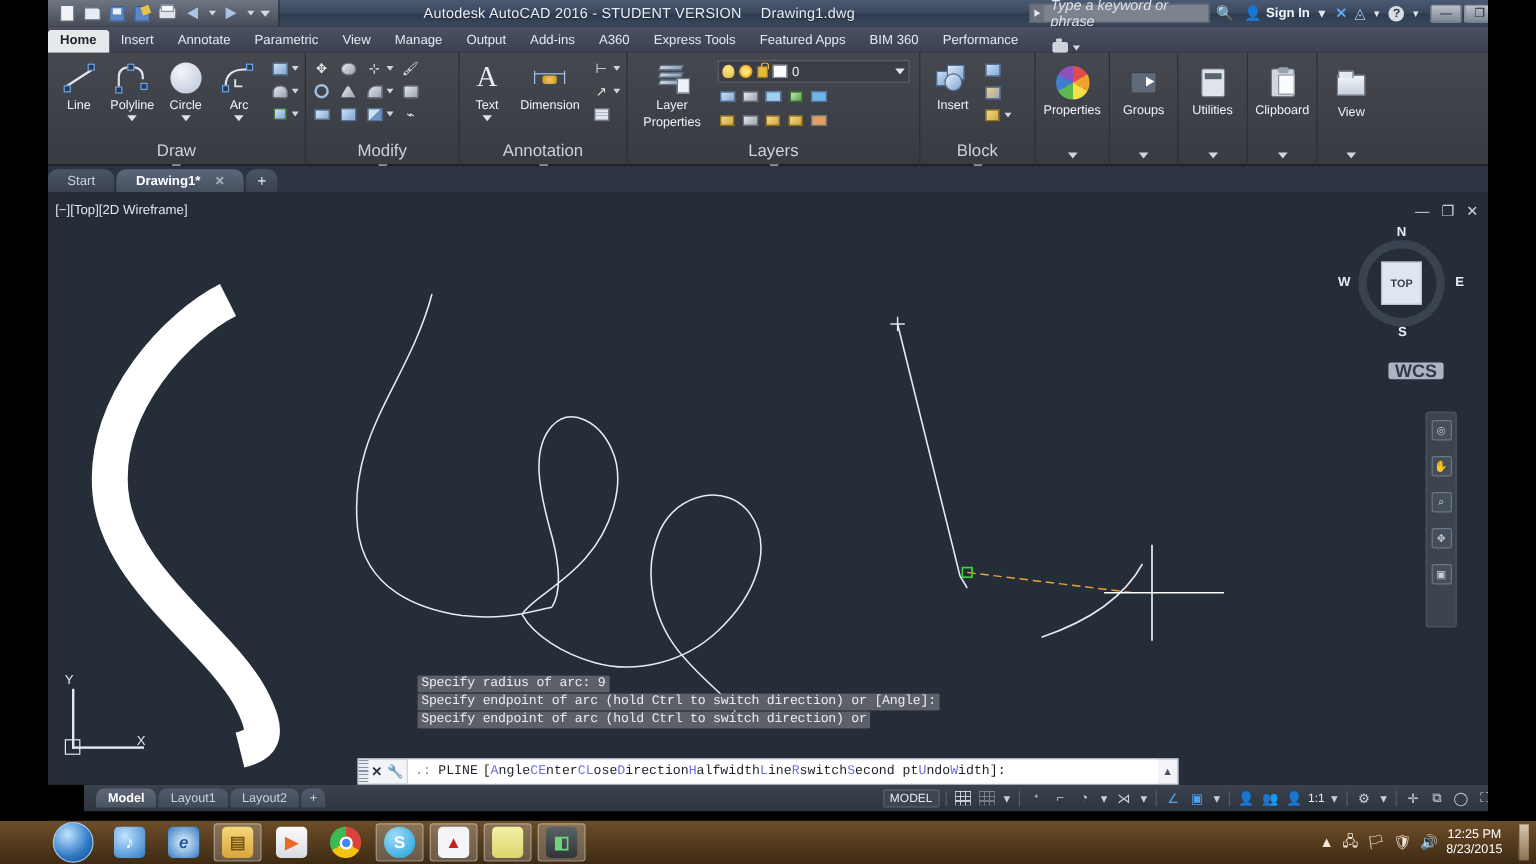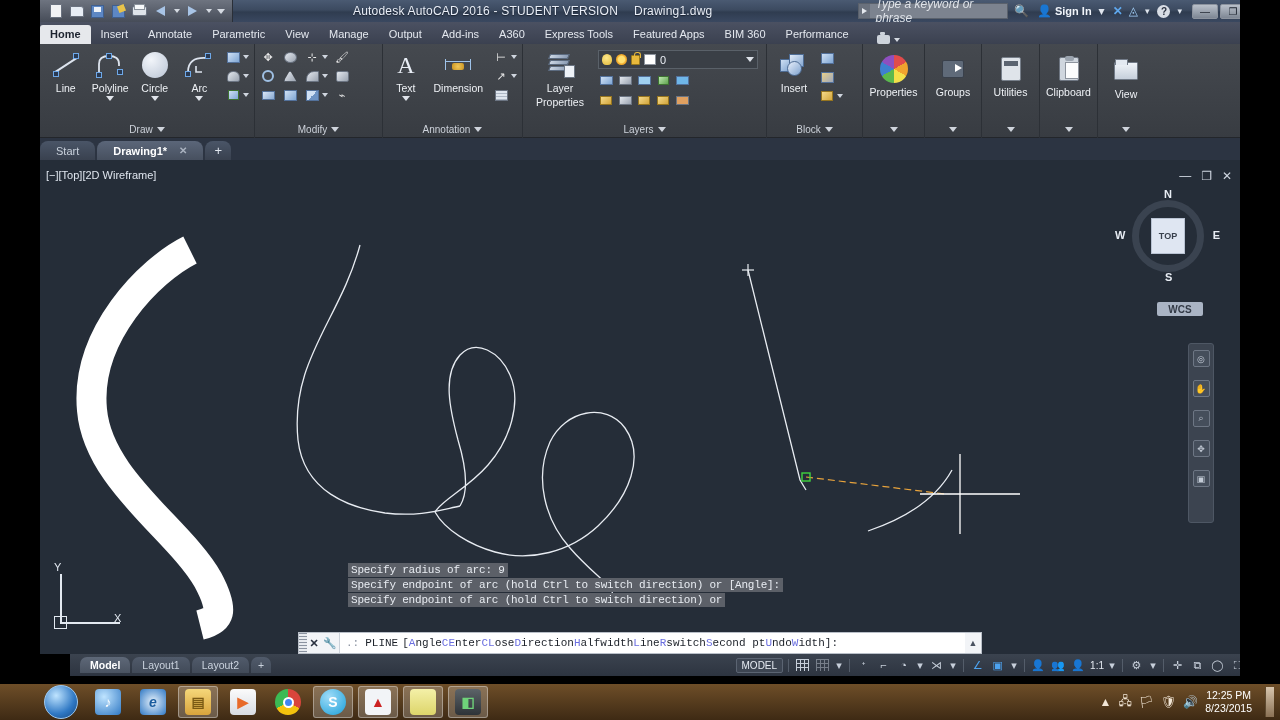--- a/index.html
+++ b/index.html
@@ -79,21 +79,21 @@
   .cam-ic{margin-left:18px;display:flex;align-items:center;gap:3px;}
   .cam-box{width:13px;height:9px;background:#cdd3db;border-radius:2px;position:relative;}
   .cam-box:after{content:"";position:absolute;left:3px;top:-3px;width:5px;height:3px;background:#cdd3db;border-radius:1px;}
 
   
   .ribbon{position:absolute;left:40px;top:44px;width:1200px;height:94px;
      background:linear-gradient(to bottom,#45494f,#383c42); display:flex; border-bottom:1px solid #23262b;}
   .panel{height:94px;border-right:1px solid #2c3036;position:relative;display:flex;flex-direction:column;}
   .panel-body{flex:1;display:flex;align-items:flex-start;padding:4px 5px 0;gap:3px;}
   .panel-title{height:17px;display:flex;align-items:center;justify-content:center;gap:4px;
-     font-size:10px;color:#cdd2da;}
+     font-size:14px;color:#cdd2da;flex-direction:column;}
   .pt-caret{width:0;height:0;border-left:4px solid transparent;border-right:4px solid transparent;border-top:5px solid #cfd4dc;}
 
   .bigbtn{width:44px;display:flex;flex-direction:column;align-items:center;gap:2px;padding-top:2px;}
   .bigbtn .lbl{font-size:10.5px;color:#eef1f5;}
   .bigbtn .sub-caret{width:0;height:0;border-left:4px solid transparent;border-right:4px solid transparent;border-top:5px solid #dfe3ea;}
   .glyph{width:30px;height:30px;display:flex;align-items:center;justify-content:center;position:relative;}
 
   
   .ln{width:26px;height:2px;background:#dde4ee;transform:rotate(-33deg);}
   .nodesq{position:absolute;width:6px;height:6px;border:1px solid #6ea8e8;background:#2a3a52;}
@@ -164,21 +164,21 @@
 
   .viewcube{position:absolute;right:28px;top:32px;width:88px;height:88px;}
   .vc-ring{position:absolute;left:8px;top:8px;width:72px;height:72px;border-radius:50%;border:7px solid #3a4350;}
   .vc-face{position:absolute;left:27px;top:26px;width:34px;height:36px;background:#dfe6f2;border:1px solid #b8c2d2;
      display:flex;align-items:center;justify-content:center;font-size:9px;font-weight:bold;color:#39414d;}
   .vc-n{position:absolute;left:40px;top:-4px;font-size:11px;font-weight:bold;color:#e8edf4;}
   .vc-s{position:absolute;left:41px;bottom:-3px;font-size:11px;font-weight:bold;color:#e8edf4;}
   .vc-w{position:absolute;left:-9px;top:37px;font-size:11px;font-weight:bold;color:#e8edf4;}
   .vc-e{position:absolute;right:-8px;top:37px;font-size:11px;font-weight:bold;color:#e8edf4;}
   .wcs{position:absolute;right:37px;top:142px;width:46px;height:14px;background:#aab4c4;color:#333a46;
-     font-size:10px;font-weight:bold;display:flex;align-items:center;justify-content:center;border-radius:2px;}
+     font-size:15px;font-weight:bold;display:flex;align-items:center;justify-content:center;border-radius:2px;}
 
   .navbar{position:absolute;right:26px;top:183px;width:26px;height:180px;background:#3c4450;
      border:1px solid #4e5764;border-radius:3px;display:flex;flex-direction:column;align-items:center;
      padding-top:6px;gap:13px;}
   .nav-ic{width:17px;height:17px;border:1px solid #6d7684;border-radius:2px;background:#454e5b;
      display:flex;align-items:center;justify-content:center;font-size:9px;color:#c3cbd6;}
 
   .ucs{position:absolute;left:12px;bottom:20px;width:70px;height:70px;}
   .ucs .ax-v{position:absolute;left:8px;top:10px;width:1.5px;height:50px;background:#e3e9f1;}
   .ucs .ax-h{position:absolute;left:8px;top:58px;width:60px;height:1.5px;background:#e3e9f1;}

